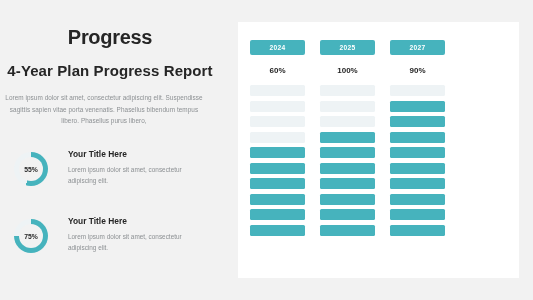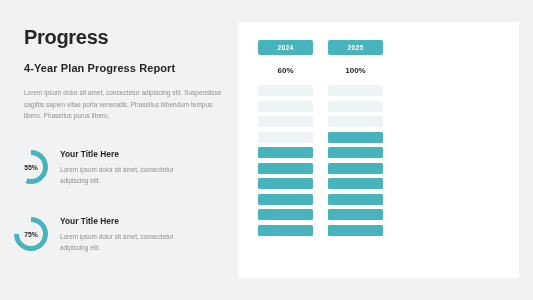--- a/index.html
+++ b/index.html
@@ -11,52 +11,53 @@
   }
   .slide {
     position: relative;
     width: 533px; height: 300px;
     background: #f2f2f2;
   }
 
   
   .left {
     position: absolute;
-    left: 24px; top: 26px;
+    left: 4px; top: 26px;
     width: 212px;
+    text-align: center;
   }
   .title {
     font-size: 20px;
     font-weight: bold;
     color: #262626;
     letter-spacing: -0.3px;
     line-height: 22px;
   }
   .subtitle {
     margin-top: 14px;
-    font-size: 11px;
+    font-size: 15px;
     font-weight: bold;
     color: #262626;
     letter-spacing: 0.1px;
   }
   .body-text {
     margin-top: 13px;
     font-size: 6.4px;
     line-height: 11.5px;
     color: #8c9093;
     letter-spacing: 0.05px;
     width: 200px;
   }
 
   
   .donut-row {
     position: absolute;
     display: flex;
-    align-items: center;
-    gap: 12px;
+    align-items: flex-end;
+    gap: 20px;
     left: 14px;
   }
   .donut-row.r1 { top: 148px; }
   .donut-row.r2 { top: 215px; }
 
   .donut {
     position: relative;
     width: 34px; height: 34px;
     flex: 0 0 34px;
     border-radius: 50%;
@@ -95,21 +96,21 @@
 
   
   .panel {
     position: absolute;
     left: 238px; top: 22px;
     width: 281px; height: 256px;
     background: #ffffff;
   }
   .columns {
     position: absolute;
-    left: 20px; top: 18px;
+    left: 12px; top: 18px;
     display: flex;
     gap: 15px;
   }
   .col { width: 55px; }
 
   .year-chip {
     height: 15px;
     background: #46b3bd;
     border-radius: 2px;
     display: flex; align-items: center; justify-content: center;
@@ -198,16 +199,32 @@
             <div class="seg off"></div>
             <div class="seg on"></div>
             <div class="seg on"></div>
             <div class="seg on"></div>
             <div class="seg on"></div>
             <div class="seg on"></div>
             <div class="seg on"></div>
             <div class="seg on"></div>
           </div>
         </div>
+        <div class="col">
+          <div class="year-chip">2027</div>
+          <div class="pct">90%</div>
+          <div class="bars">
+            <div class="seg off"></div>
+            <div class="seg on"></div>
+            <div class="seg on"></div>
+            <div class="seg on"></div>
+            <div class="seg on"></div>
+            <div class="seg on"></div>
+            <div class="seg on"></div>
+            <div class="seg on"></div>
+            <div class="seg on"></div>
+            <div class="seg on"></div>
+          </div>
+        </div>
       </div>
   </div>
 
 </div>
 
 </body></html>

